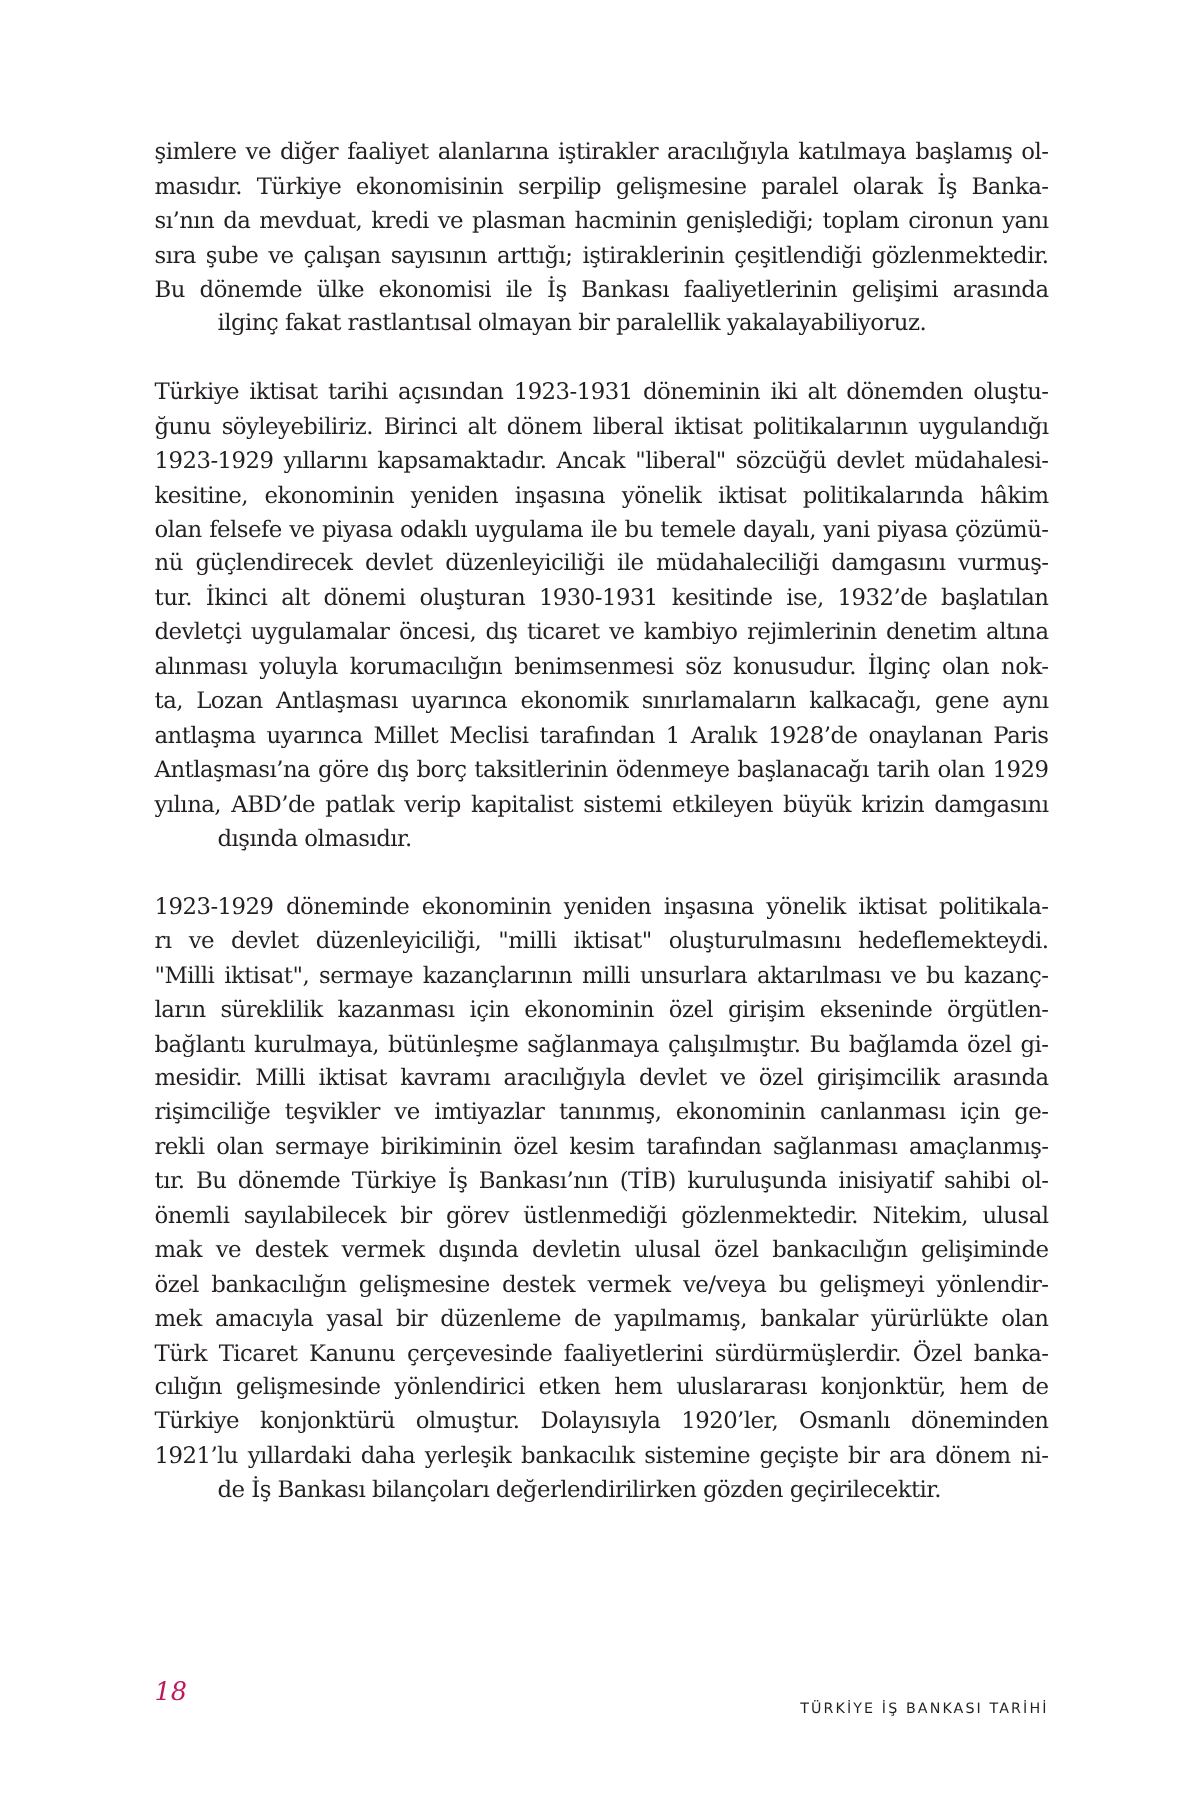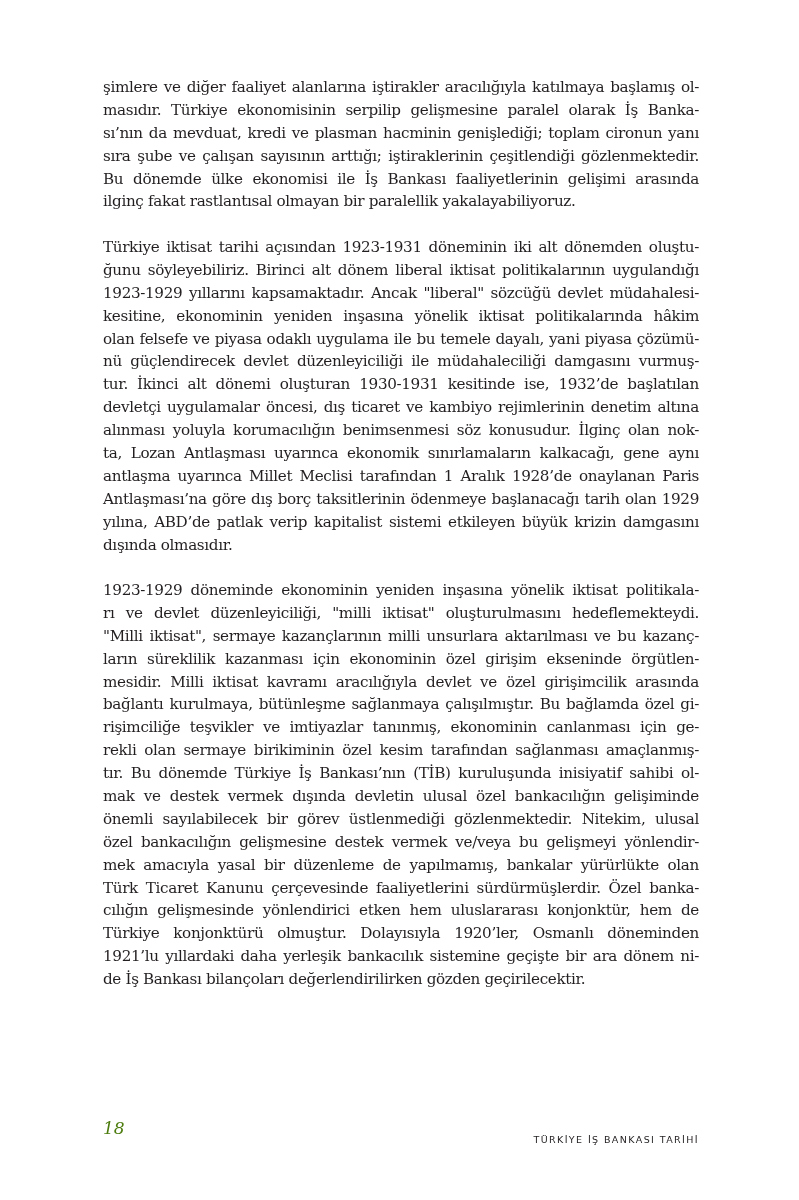--- a/index.html
+++ b/index.html
@@ -7,21 +7,21 @@
       width: 799px;
       height: 1200px;
       background: #ffffff;
       position: relative;
       overflow: hidden;
       color: #231f20;
     }
     .page-body {
       position: absolute;
       left: 103px;
-      top: 76px;
+      top: 90px;
       width: 596px;
       font-family: "DejaVu Serif", "Liberation Serif", serif;
       font-size: 15.2px;
       line-height: 22.9px;
       letter-spacing: -0.35px;
       word-spacing: 0px;
     }
     .para {
       margin: 0 0 22.6px 0;
       text-align: justify;
@@ -31,20 +31,21 @@
     .line {
       display: block;
       text-align: justify;
       text-align-last: justify;
       white-space: nowrap;
       overflow: visible;
       height: 22.9px;
     }
     .line.last {
       text-align-last: left;
+      margin-left: 42px;
     }
     sup.fn {
       font-size: 9px;
       font-weight: bold;
       vertical-align: 6px;
       line-height: 0;
       letter-spacing: 0;
     }
     .footer {
       position: absolute;
@@ -53,21 +54,21 @@
       width: 596px;
       height: 24px;
     }
     .page-number {
       position: absolute;
       left: 0;
       top: 0;
       font-family: "DejaVu Serif", "Liberation Serif", serif;
       font-style: italic;
       font-size: 17px;
-      color: #4d7c0f;
+      color: #be185d;
     }
     .running-title {
       position: absolute;
       right: 0;
       top: 16px;
       font-family: "DejaVu Sans", "Liberation Sans", sans-serif;
       font-size: 9.5px;
       letter-spacing: 1.4px;
       color: #231f20;
     }
@@ -101,27 +102,27 @@
     <span class="line">Antlaşması’na göre dış borç taksitlerinin ödenmeye başlanacağı tarih olan 1929</span>
     <span class="line">yılına, ABD’de patlak verip kapitalist sistemi etkileyen büyük krizin damgasını</span>
     <span class="line last">dışında olmasıdır.</span>
   </p>
 
   <p class="para">
     <span class="line">1923-1929 döneminde ekonominin yeniden inşasına yönelik iktisat politikala-</span>
     <span class="line">rı ve devlet düzenleyiciliği, "milli iktisat" oluşturulmasını hedeflemekteydi.</span>
     <span class="line">"Milli iktisat", sermaye kazançlarının milli unsurlara aktarılması ve bu kazanç-</span>
     <span class="line">ların süreklilik kazanması için ekonominin özel girişim ekseninde örgütlen-</span>
+    <span class="line">bağlantı kurulmaya, bütünleşme sağlanmaya çalışılmıştır. Bu bağlamda özel gi-</span>
     <span class="line">mesidir. Milli iktisat kavramı aracılığıyla devlet ve özel girişimcilik arasında</span>
-    <span class="line">bağlantı kurulmaya, bütünleşme sağlanmaya çalışılmıştır. Bu bağlamda özel gi-</span>
     <span class="line">rişimciliğe teşvikler ve imtiyazlar tanınmış, ekonominin canlanması için ge-</span>
     <span class="line">rekli olan sermaye birikiminin özel kesim tarafından sağlanması amaçlanmış-</span>
     <span class="line">tır. Bu dönemde Türkiye İş Bankası’nın (TİB) kuruluşunda inisiyatif sahibi ol-</span>
+    <span class="line">önemli sayılabilecek bir görev üstlenmediği gözlenmektedir. Nitekim, ulusal</span>
     <span class="line">mak ve destek vermek dışında devletin ulusal özel bankacılığın gelişiminde</span>
-    <span class="line">önemli sayılabilecek bir görev üstlenmediği gözlenmektedir. Nitekim, ulusal</span>
     <span class="line">özel bankacılığın gelişmesine destek vermek ve/veya bu gelişmeyi yönlendir-</span>
     <span class="line">mek amacıyla yasal bir düzenleme de yapılmamış, bankalar yürürlükte olan</span>
     <span class="line">Türk Ticaret Kanunu çerçevesinde faaliyetlerini sürdürmüşlerdir.  Özel banka-</span>
     <span class="line">cılığın gelişmesinde yönlendirici etken hem uluslararası konjonktür, hem de</span>
     <span class="line">Türkiye konjonktürü olmuştur. Dolayısıyla 1920’ler, Osmanlı döneminden</span>
     <span class="line">1921’lu yıllardaki daha yerleşik bankacılık sistemine geçişte bir ara dönem ni-</span>
     <span class="line last">de İş Bankası bilançoları değerlendirilirken gözden geçirilecektir.</span>
   </p>
 
 </main>

